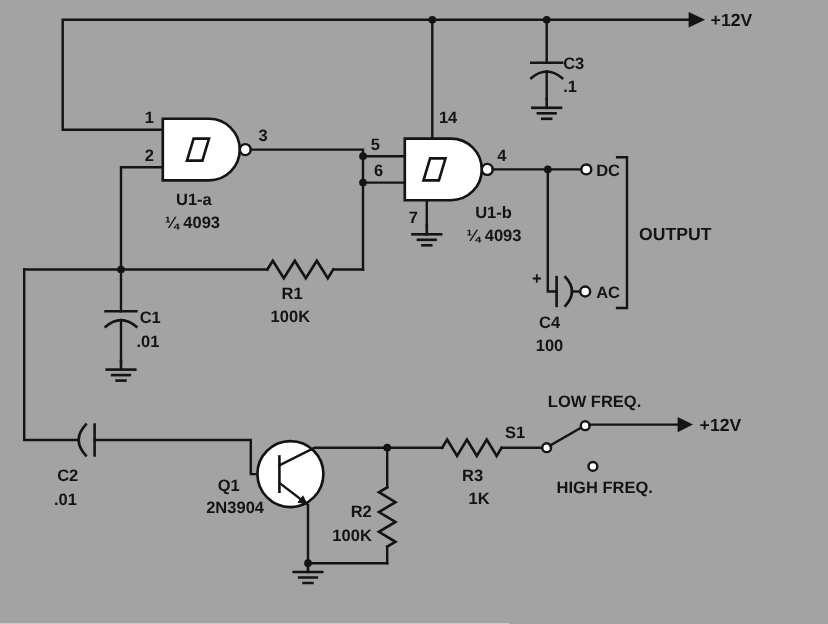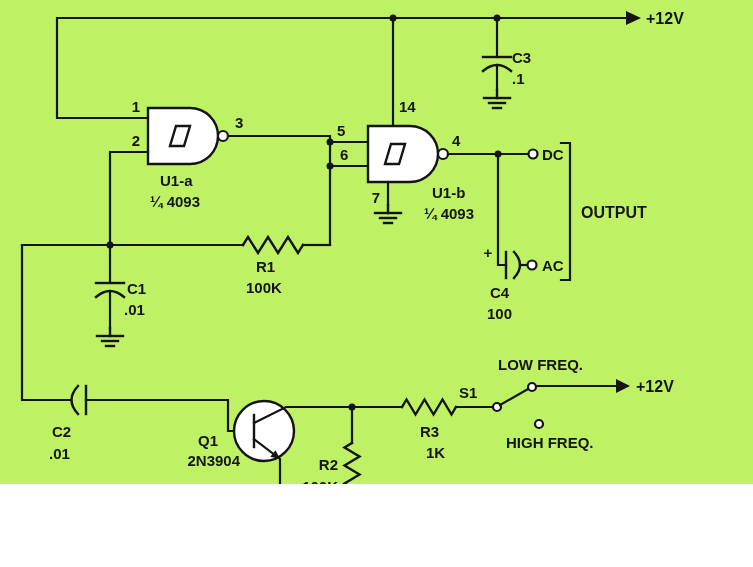--- a/index.html
+++ b/index.html
@@ -1,19 +1,19 @@
 <!DOCTYPE html>
 <html><head>
 <meta charset="utf-8">
 <style>
   html,body{margin:0;padding:0;background:#ffffff;}
   .canvas{
     position:relative;
-    width:753px;height:484px;
-    background:#bef264;
+    width:753px;height:567px;
+    background:#a3a3a3;
     font-family:"Liberation Sans", sans-serif;
     overflow:hidden;
   }
   svg{display:block;}
   .w{stroke:#141414;stroke-width:2.2;fill:none;stroke-linecap:square;stroke-linejoin:miter;}
   .comp{stroke:#141414;stroke-width:2.4;fill:none;stroke-linecap:square;}
   .body{fill:#ffffff;stroke:#141414;stroke-width:2.4;}
   .dot{fill:#141414;stroke:none;}
   .term{fill:#ffffff;stroke:#141414;stroke-width:2.2;}
   .arrow{fill:#141414;stroke:none;}

